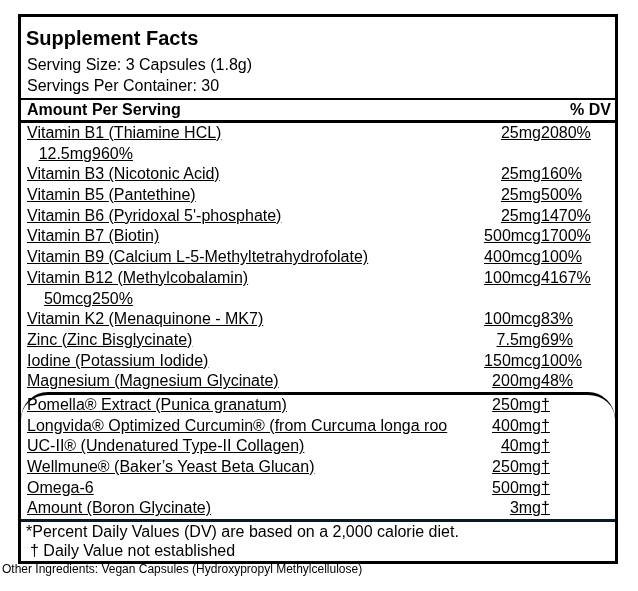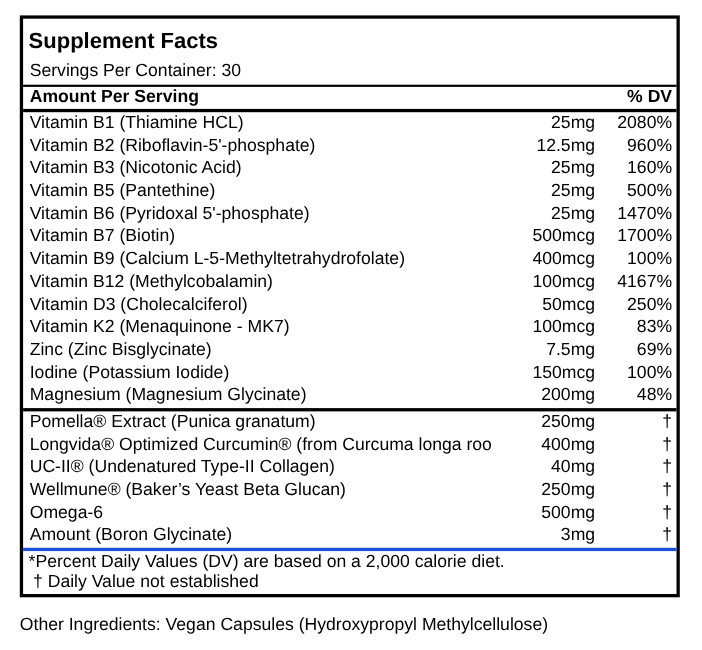--- a/index.html
+++ b/index.html
@@ -13,49 +13,49 @@
     padding:6px 4px 1px 5px;letter-spacing:0;
   }
   .serving-line{font-size:16px;line-height:21px;padding:0 4px 0 6px;}
   .header-row{
     display:flex;justify-content:space-between;align-items:center;
     border-top:2px solid #000;border-bottom:3px solid #000;
     font-weight:bold;font-size:16px;line-height:20px;
     padding:0 4px 0 6px;margin-top:2px;
   }
   .rows{padding:0;}
-  .row{display:flex;font-size:16px;line-height:20.7px;height:20.7px;padding:0 4px 0 6px;}
+  .row{display:flex;font-size:16px;line-height:20.7px;height:20.7px;padding:0 4px 0 6px;text-decoration:underline;}
   .row .name{flex:1;white-space:nowrap;overflow:hidden;}
   .row .amt{width:65px;text-align:right;white-space:nowrap;flex:none;}
-  .row .dv{width:70px;text-align:right;white-space:nowrap;flex:none;}
-  .section-divider{border-top:3px solid #000;}
-  .footnotes{border-top:3px solid #1d4ed8;font-size:16px;line-height:18.5px;padding:1px 4px 1px 5px;}
+  .row .dv{width:70px;text-align:left;white-space:nowrap;flex:none;}
+  .section-divider{border-top:3px solid #000;border-radius:27px;}
+  .footnotes{border-top:3px solid #0f172a;font-size:16px;line-height:18.5px;padding:1px 4px 1px 5px;}
   .footnotes .fn2{padding-left:4px;}
-  .other-ingredients{position:absolute;left:18px;top:559px;font-size:16px;line-height:20px;}
+  .other-ingredients{position:absolute;left:2px;top:559px;font-size:12px;line-height:20px;}
 </style>
 </head>
 <body>
 
 <div class="facts-box">
   <div class="title">Supplement Facts</div>
+  <div class="serving-line">Serving Size: 3 Capsules (1.8g)</div>
   <div class="serving-line">Servings Per Container: 30</div>
 
   <div class="header-row">
     <span>Amount Per Serving</span>
     <span>% DV</span>
   </div>
 
   <div class="rows">
     <div class="row">
       <span class="name">Vitamin B1 (Thiamine HCL)</span>
       <span class="amt">25mg</span>
       <span class="dv">2080%</span>
     </div>
     <div class="row">
-      <span class="name">Vitamin B2 (Riboflavin-5'-phosphate)</span>
       <span class="amt">12.5mg</span>
       <span class="dv">960%</span>
     </div>
     <div class="row">
       <span class="name">Vitamin B3 (Nicotonic Acid)</span>
       <span class="amt">25mg</span>
       <span class="dv">160%</span>
     </div>
     <div class="row">
       <span class="name">Vitamin B5 (Pantethine)</span>
@@ -76,21 +76,20 @@
       <span class="name">Vitamin B9 (Calcium L-5-Methyltetrahydrofolate)</span>
       <span class="amt">400mcg</span>
       <span class="dv">100%</span>
     </div>
     <div class="row">
       <span class="name">Vitamin B12 (Methylcobalamin)</span>
       <span class="amt">100mcg</span>
       <span class="dv">4167%</span>
     </div>
     <div class="row">
-      <span class="name">Vitamin D3 (Cholecalciferol)</span>
       <span class="amt">50mcg</span>
       <span class="dv">250%</span>
     </div>
     <div class="row">
       <span class="name">Vitamin K2 (Menaquinone - MK7)</span>
       <span class="amt">100mcg</span>
       <span class="dv">83%</span>
     </div>
     <div class="row">
       <span class="name">Zinc (Zinc Bisglycinate)</span>

